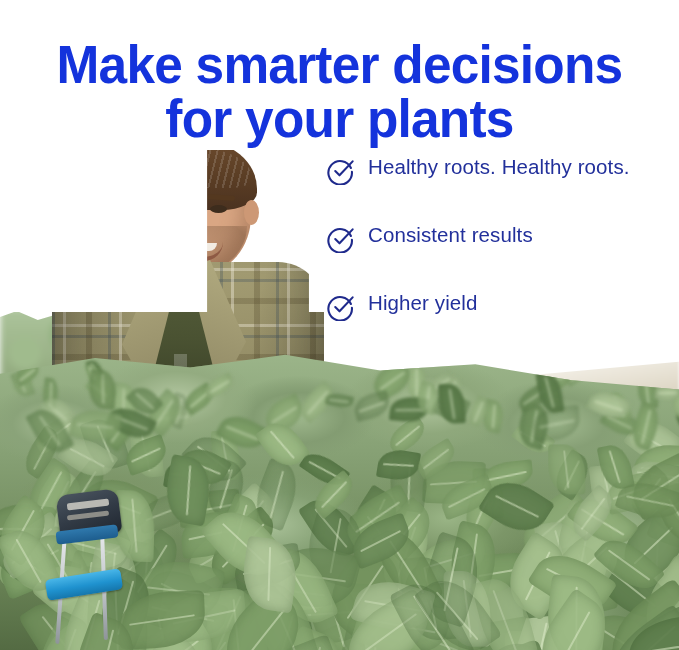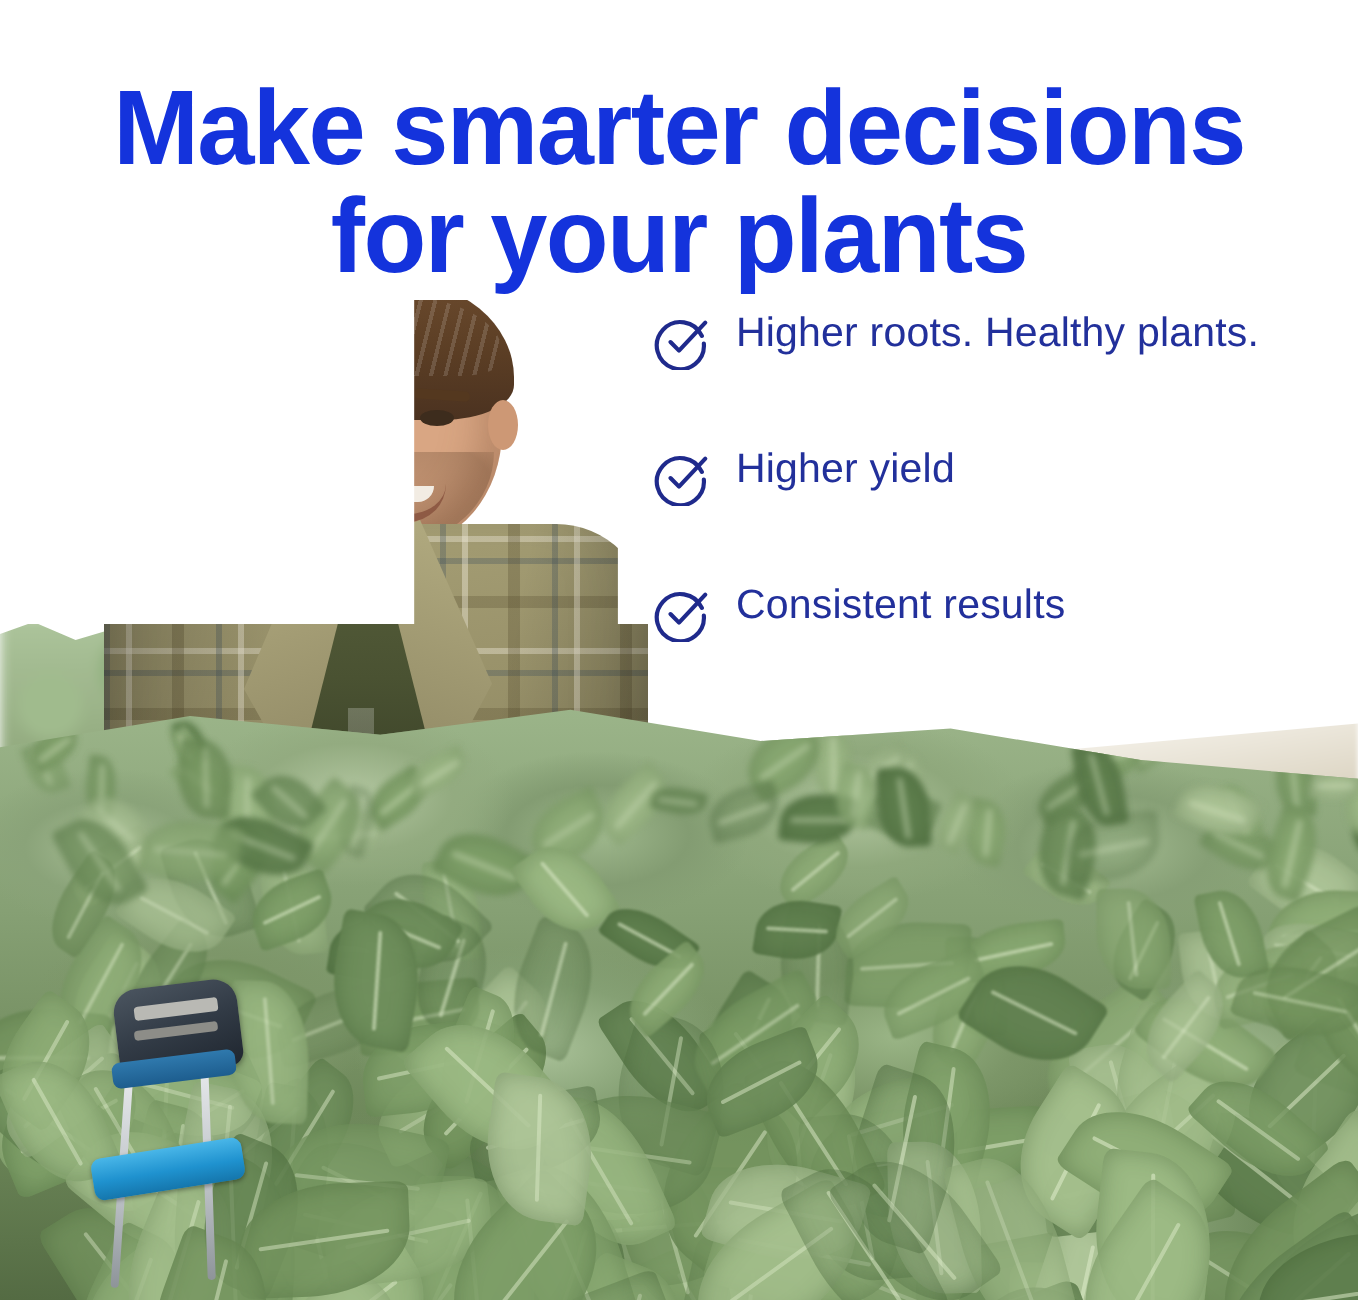--- a/index.html
+++ b/index.html
@@ -657,37 +657,37 @@
   </h1>
 
   <ul class="bullets" id="bulletList" style="list-style:none;margin:0;padding:0;">
   <li class="bullet">
     <span class="ico">
       <svg viewBox="0 0 32 32" width="29" height="29" aria-hidden="true">
         <path d="M27.5 13.2 A13 13 0 1 0 28.6 17.4" fill="none" stroke="#1f2a8c" stroke-width="2.3" stroke-linecap="round"></path>
         <path d="M10.2 16.6 L14.9 21.3 L29.4 5.9" fill="none" stroke="#1f2a8c" stroke-width="2.3" stroke-linecap="round" stroke-linejoin="round"></path>
       </svg>
     </span>
-    <span class="btxt">Higher roots. Healthy plants.</span>
+    <span class="btxt">Healthy roots. Healthy roots.</span>
+  </li>
+
+  <li class="bullet">
+    <span class="ico">
+      <svg viewBox="0 0 32 32" width="29" height="29" aria-hidden="true">
+        <path d="M27.5 13.2 A13 13 0 1 0 28.6 17.4" fill="none" stroke="#1f2a8c" stroke-width="2.3" stroke-linecap="round"></path>
+        <path d="M10.2 16.6 L14.9 21.3 L29.4 5.9" fill="none" stroke="#1f2a8c" stroke-width="2.3" stroke-linecap="round" stroke-linejoin="round"></path>
+      </svg>
+    </span>
+    <span class="btxt">Consistent results</span>
   </li>
 
   <li class="bullet">
     <span class="ico">
       <svg viewBox="0 0 32 32" width="29" height="29" aria-hidden="true">
         <path d="M27.5 13.2 A13 13 0 1 0 28.6 17.4" fill="none" stroke="#1f2a8c" stroke-width="2.3" stroke-linecap="round"></path>
         <path d="M10.2 16.6 L14.9 21.3 L29.4 5.9" fill="none" stroke="#1f2a8c" stroke-width="2.3" stroke-linecap="round" stroke-linejoin="round"></path>
       </svg>
     </span>
     <span class="btxt">Higher yield</span>
   </li>
-
-  <li class="bullet">
-    <span class="ico">
-      <svg viewBox="0 0 32 32" width="29" height="29" aria-hidden="true">
-        <path d="M27.5 13.2 A13 13 0 1 0 28.6 17.4" fill="none" stroke="#1f2a8c" stroke-width="2.3" stroke-linecap="round"></path>
-        <path d="M10.2 16.6 L14.9 21.3 L29.4 5.9" fill="none" stroke="#1f2a8c" stroke-width="2.3" stroke-linecap="round" stroke-linejoin="round"></path>
-      </svg>
-    </span>
-    <span class="btxt">Consistent results</span>
-  </li>
 </ul>
 
 </div>
 
 </body></html>

